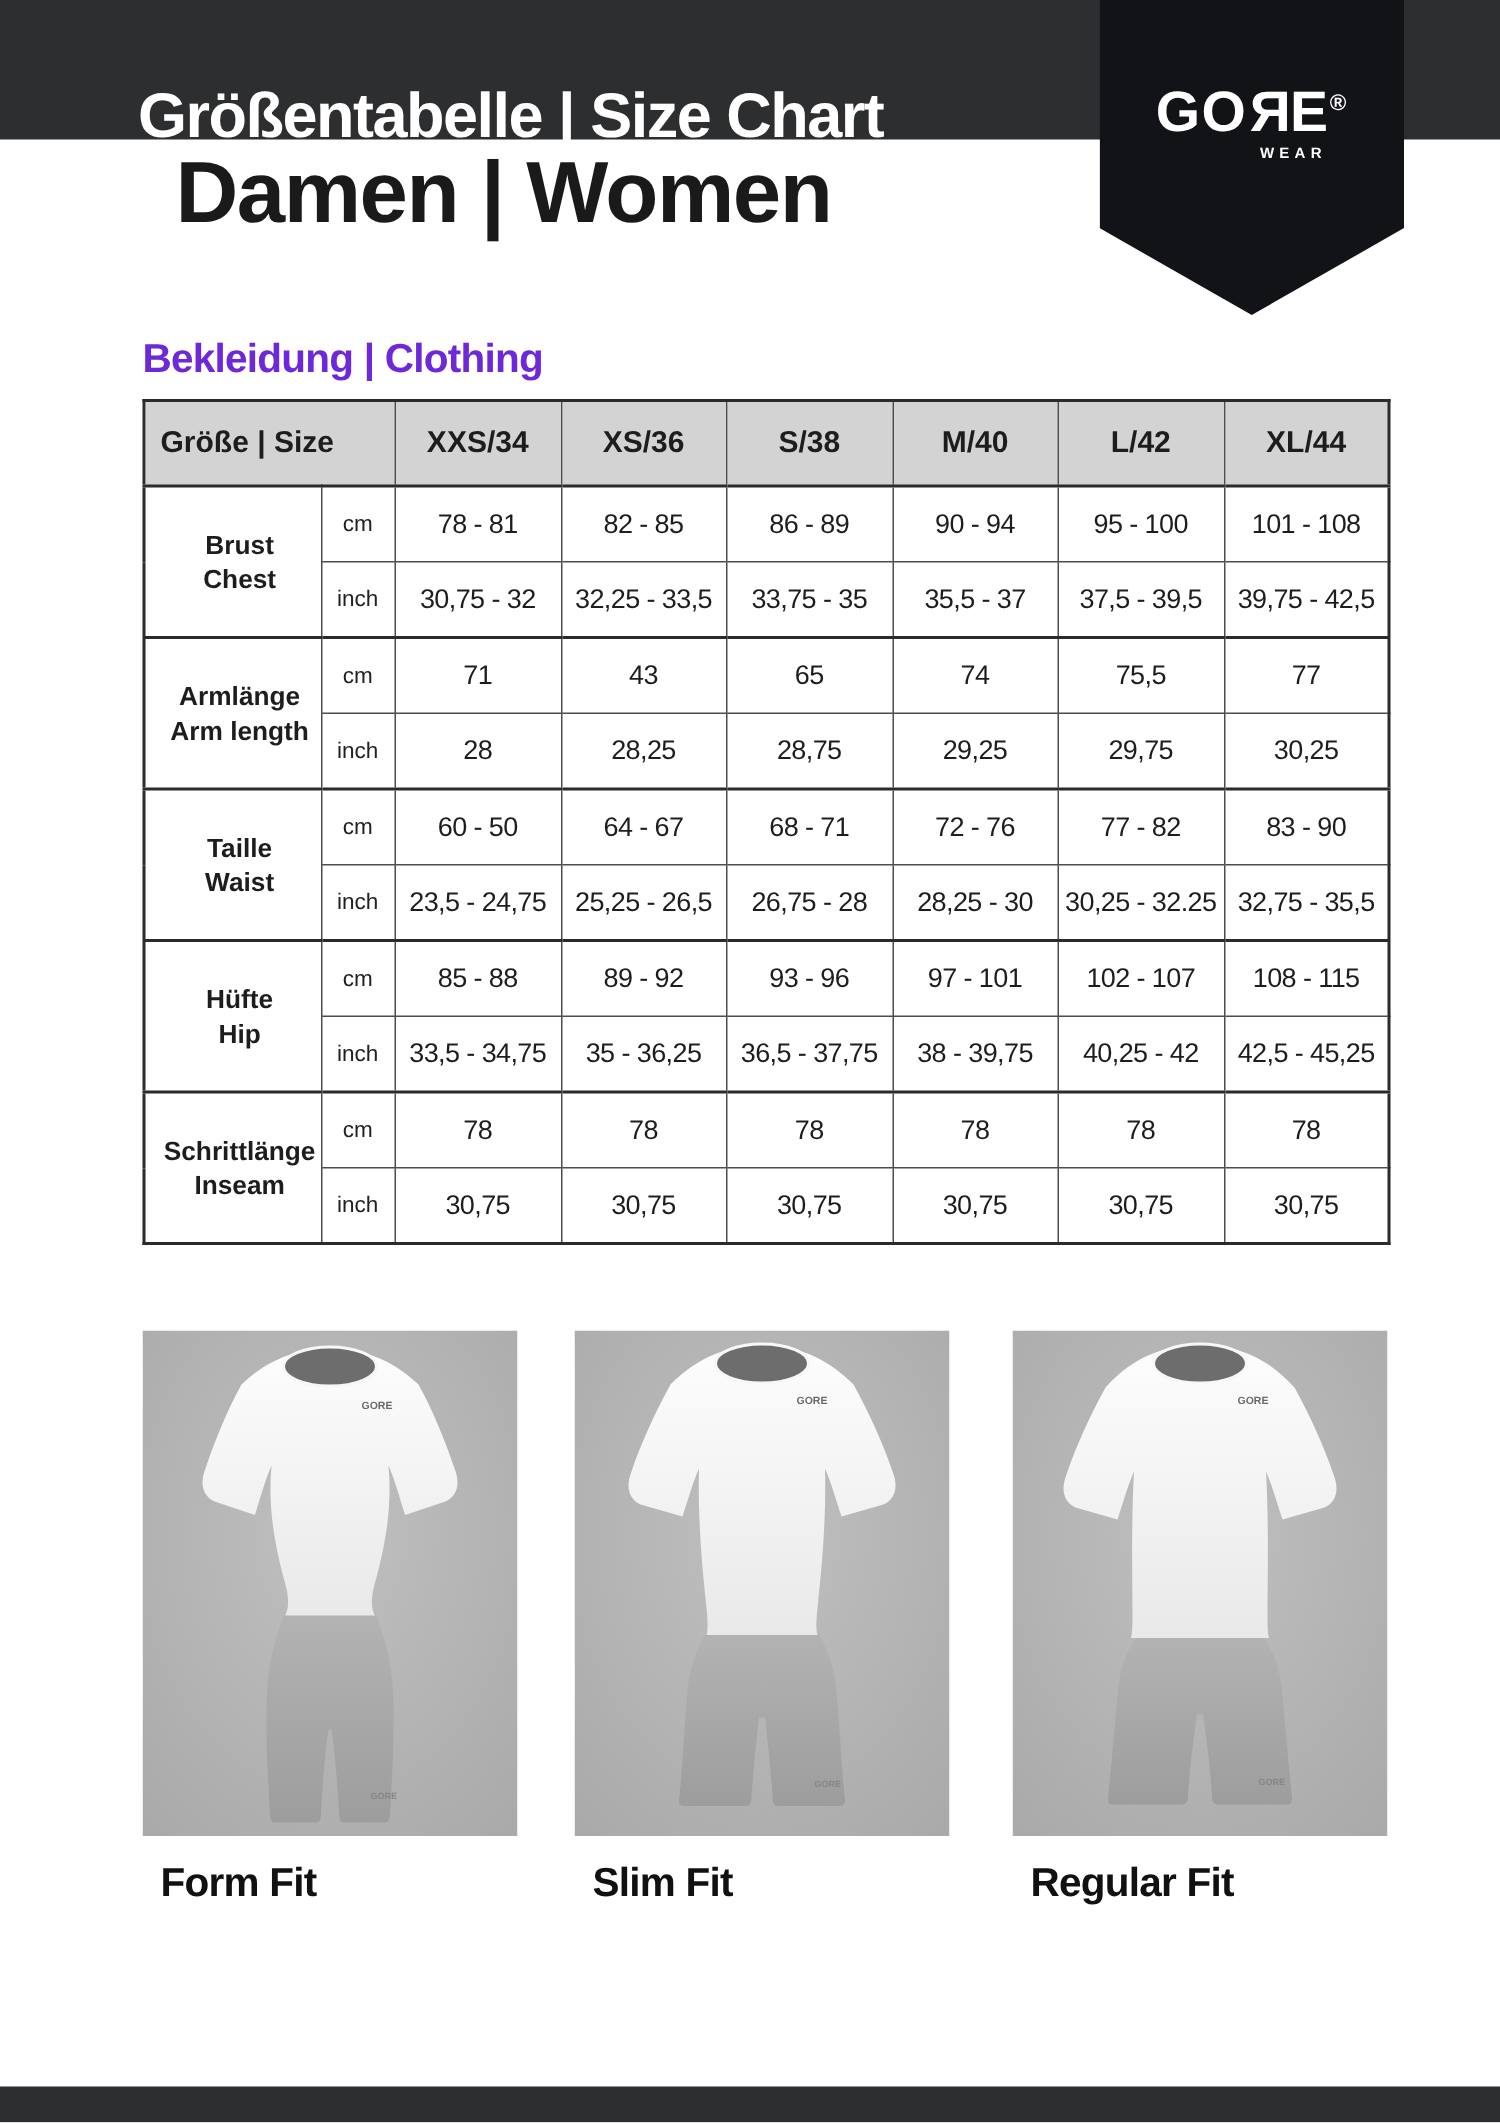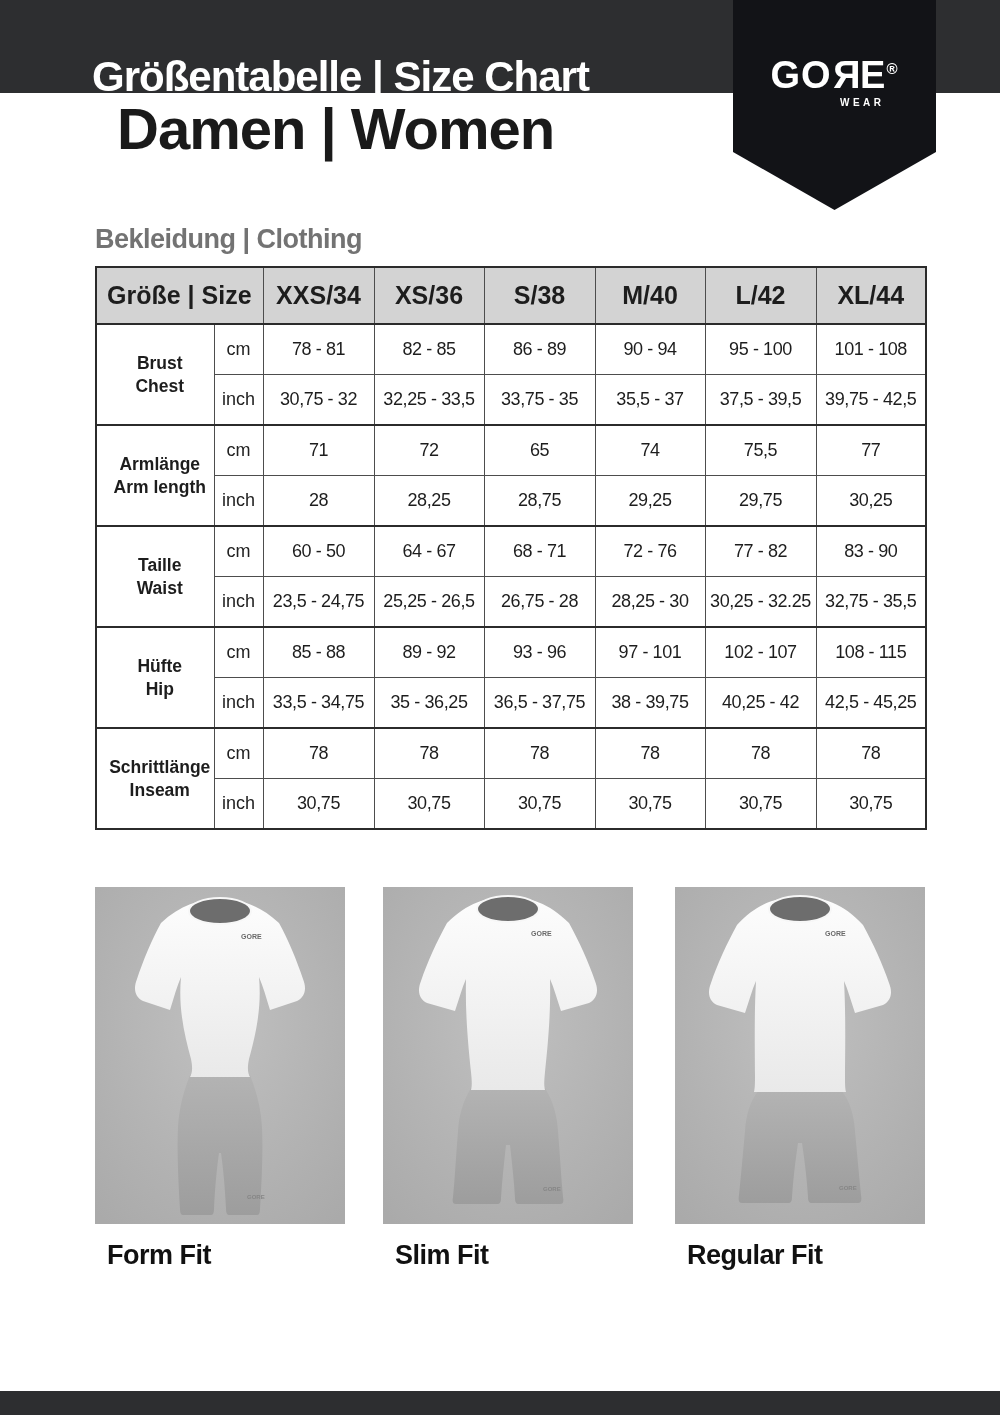--- a/index.html
+++ b/index.html
@@ -16,37 +16,37 @@
   
   .badge{position:absolute;left:733px;top:0;width:203px;height:210px;background:#121317;z-index:4;
          clip-path:polygon(0 0,100% 0,100% 72.4%,50% 100%,0 72.4%);}
   .logo{width:fit-content;margin:50px auto 0;color:#ffffff;}
   .logo-row{font-size:38px;font-weight:bold;letter-spacing:1px;line-height:38px;white-space:nowrap;}
   .flip{display:inline-block;transform:scaleX(-1);}
   .reg{font-size:15px;vertical-align:14px;font-weight:bold;}
   .wear{font-size:10px;font-weight:bold;letter-spacing:3.5px;text-align:right;padding-right:14px;margin-top:3px;}
 
   
-  .section-title{position:absolute;left:95px;top:224px;font-size:27px;font-weight:bold;color:#737373;
+  .section-title{position:absolute;left:95px;top:224px;font-size:27px;font-weight:bold;color:#6d28d9;
                  letter-spacing:-0.5px;}
 
   
   table.size{position:absolute;left:95px;top:266px;width:830px;border-collapse:collapse;
              table-layout:fixed;color:#1d1d1d;}
   table.size{border:2px solid #2b2b2b;}
   table.size th,table.size td{border:1px solid #4d4d4d;text-align:center;vertical-align:middle;
              overflow:hidden;white-space:nowrap;}
-  table.size thead th{height:53px;background:#d3d3d3;font-size:25px;font-weight:bold;
+  table.size thead th{height:53px;background:#d3d3d3;font-size:20px;font-weight:bold;
              border-bottom:2px solid #2b2b2b;}
   table.size thead th.corner{text-align:left;padding-left:10px;}
   table.size td{height:47px;}
   tr.gstart td{border-top:2px solid #2b2b2b;}
   td.lbl{text-align:left;padding-left:10px;font-size:17.5px;font-weight:bold;line-height:1.3;
          white-space:normal;}
-  td.unit{font-size:18px;color:#222;}
+  td.unit{font-size:15px;color:#222;}
   td.val{font-size:18px;letter-spacing:-0.4px;margin-top:46px;}
 
   
   .fit-img{position:absolute;top:887px;width:250px;height:337px;}
   #fit1{left:95px;} #fit2{left:383px;} #fit3{left:675px;}
   .fit-caption{position:absolute;top:1240px;font-size:27px;font-weight:bold;color:#111;
                letter-spacing:-0.5px;margin-left:12px;}
   #cap1{left:95px;} #cap2{left:383px;} #cap3{left:675px;}
 
   
@@ -117,21 +117,21 @@
         <td class="val">39,75 - 42,5</td>
       </tr>
 
       <tr class="gstart">
         <td class="lbl" rowspan="2">
           <div>Armlänge</div>
           <div>Arm length</div>
         </td>
         <td class="unit">cm</td>
         <td class="val">71</td>
-        <td class="val">72</td>
+        <td class="val">43</td>
         <td class="val">65</td>
         <td class="val">74</td>
         <td class="val">75,5</td>
         <td class="val">77</td>
       </tr>
       <tr>
         <td class="unit">inch</td>
         <td class="val">28</td>
         <td class="val">28,25</td>
         <td class="val">28,75</td>

